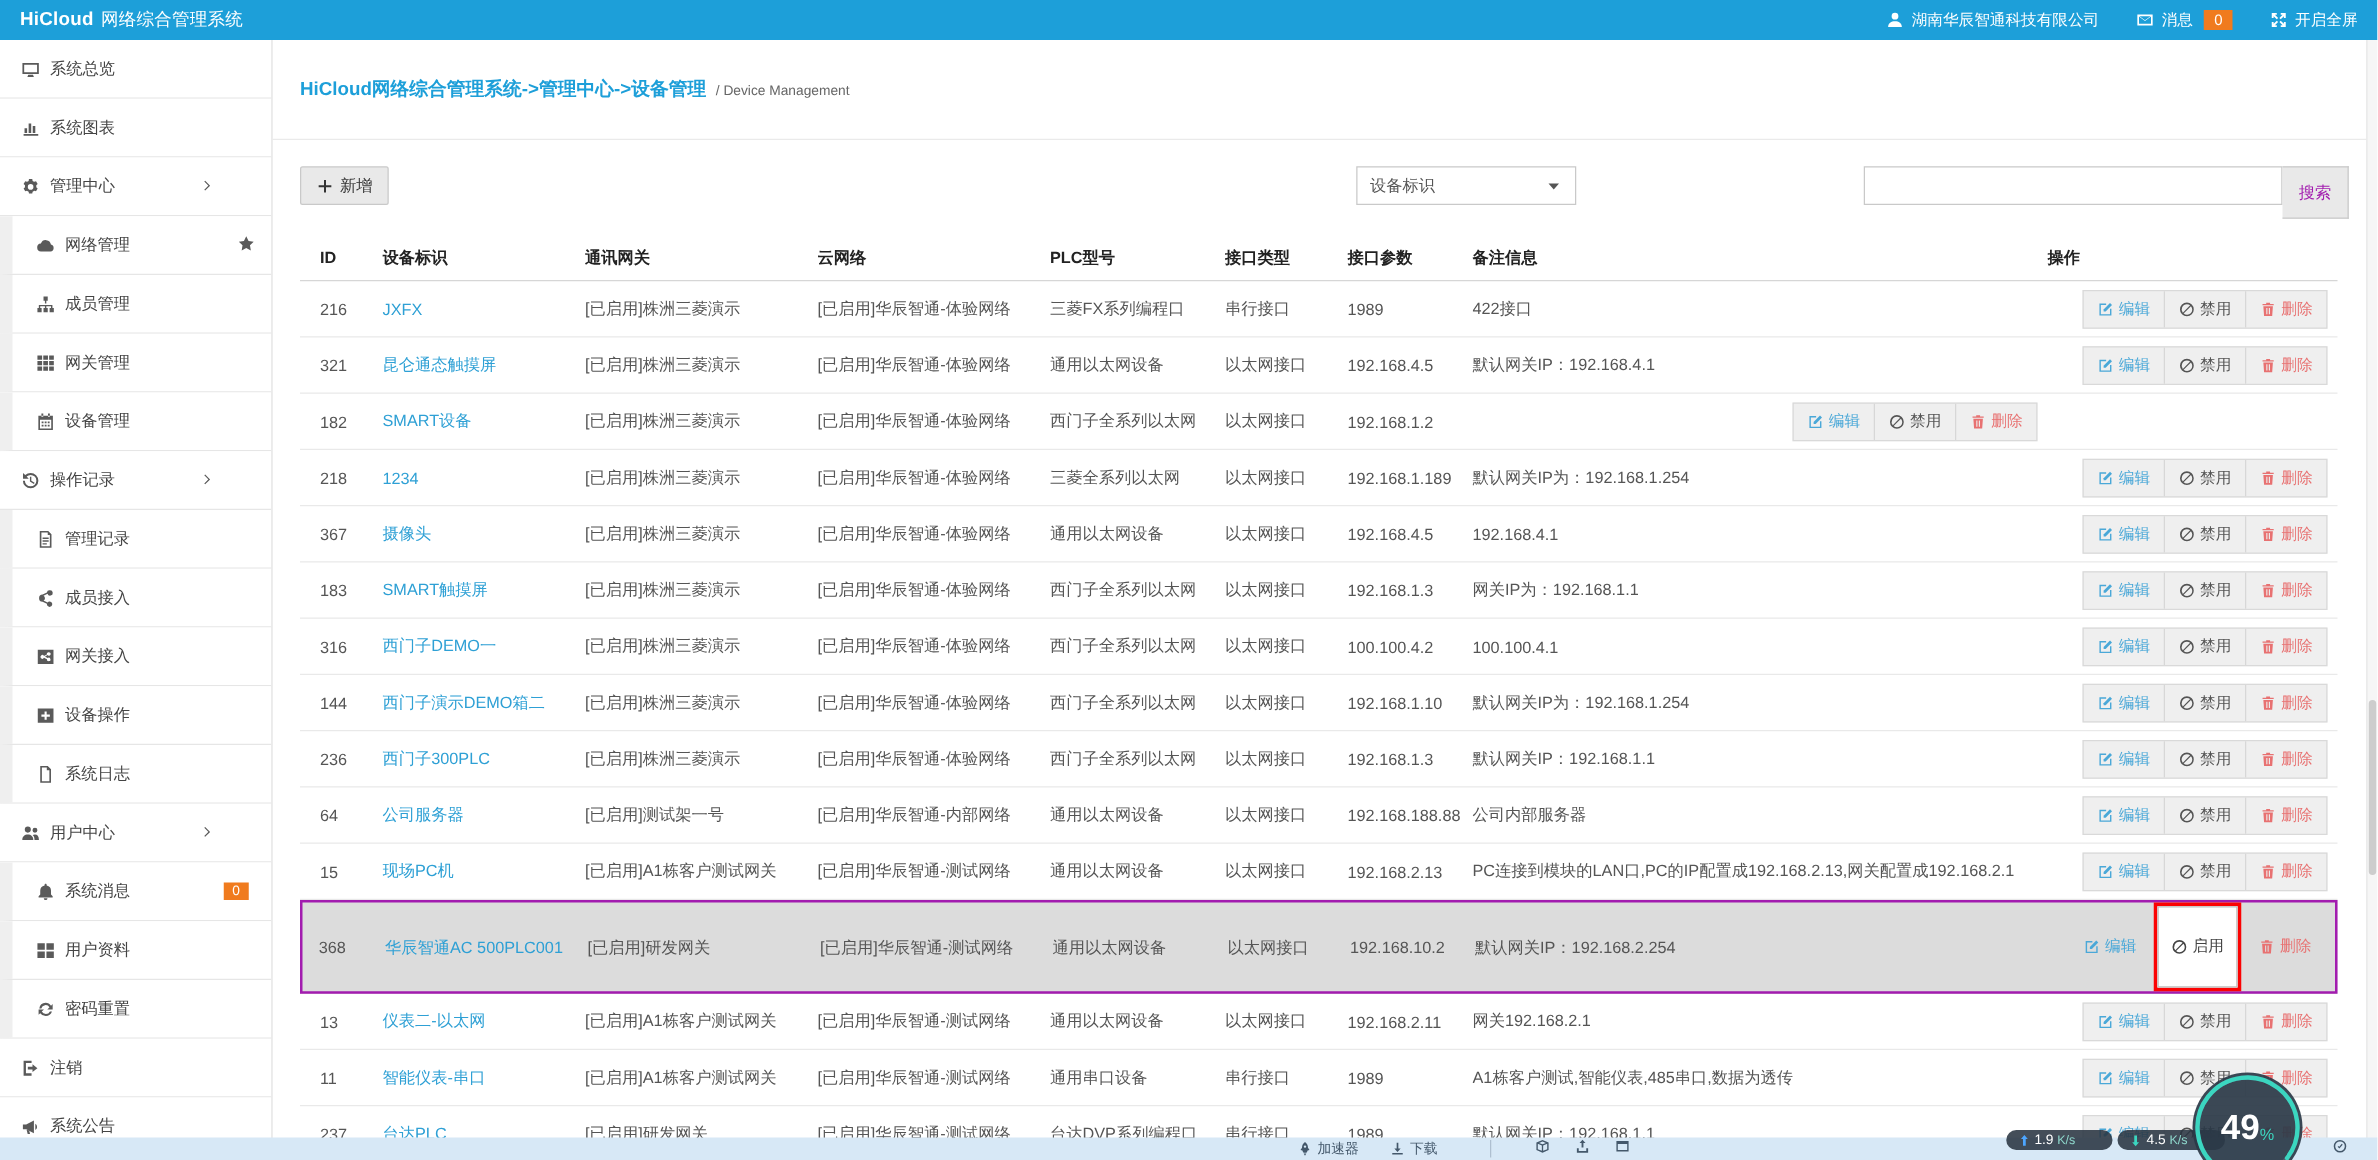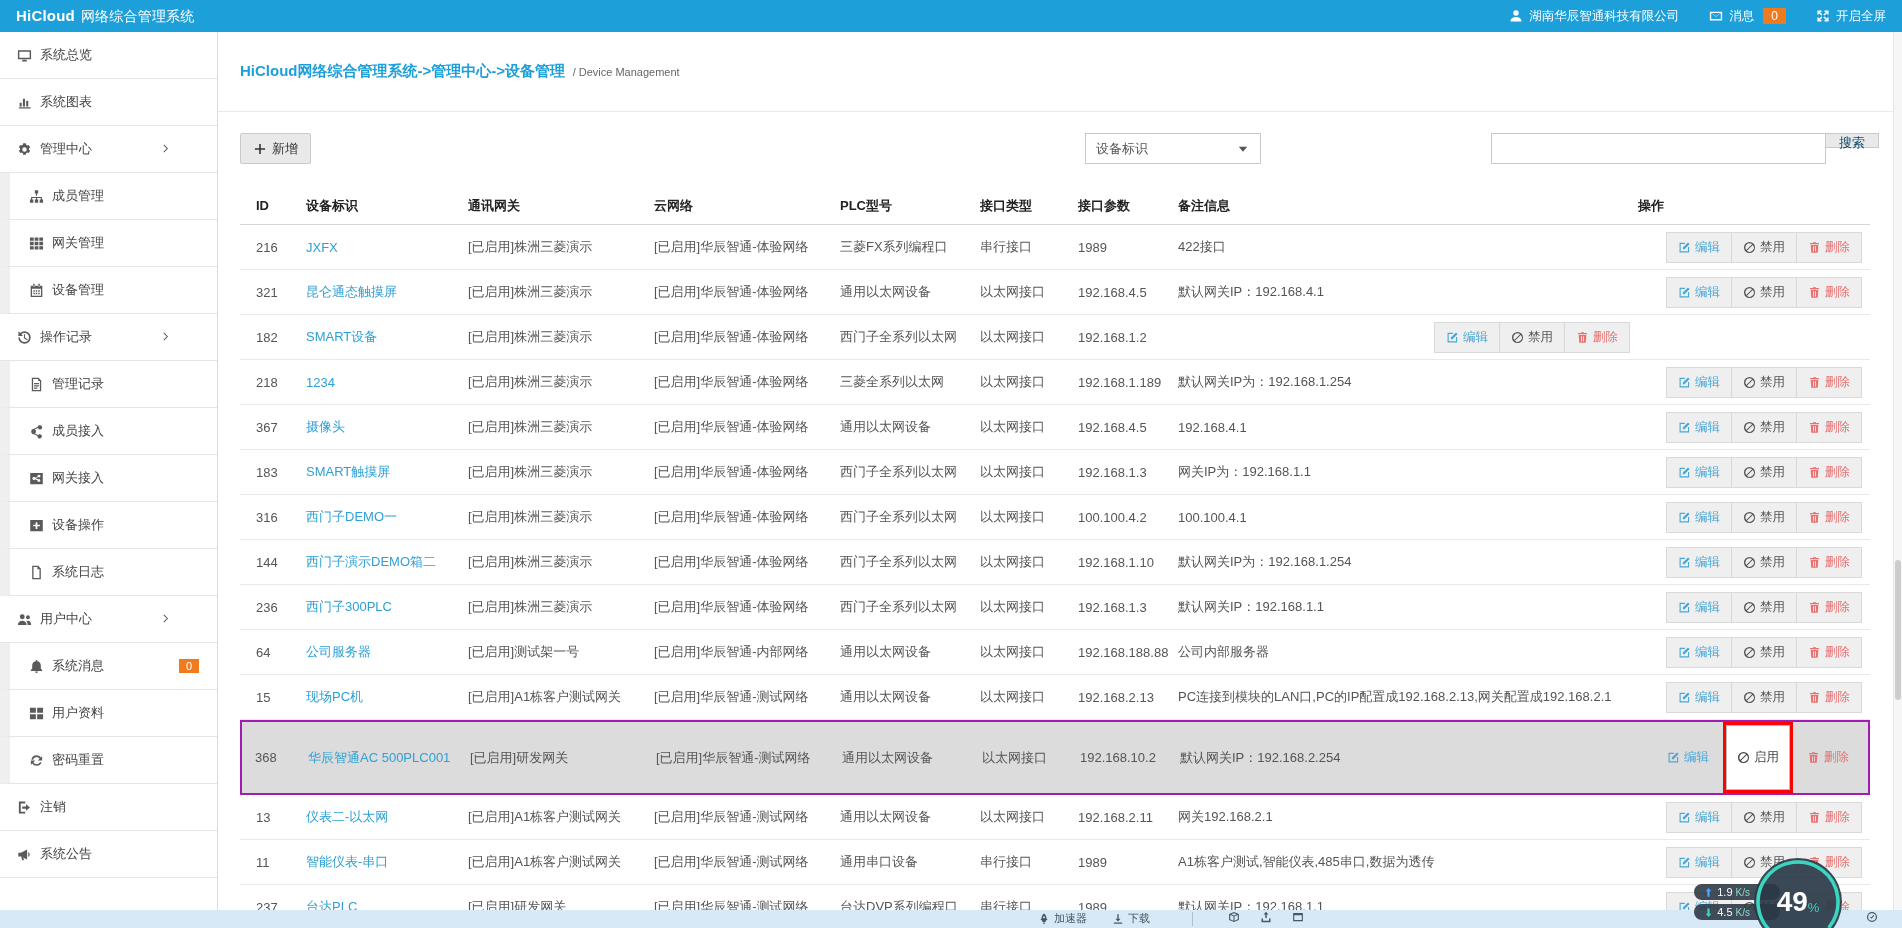--- a/index.html
+++ b/index.html
@@ -46,21 +46,21 @@
     border:1px solid #c9c9c9; border-radius:2px; font-size:13px; color:#333;
     display:flex; align-items:center; gap:5px; cursor:pointer; font-family:inherit;
   }
   .filter-select {
     position:absolute; left:867px; top:21px; width:176px; height:31px; border:1px solid #c9c9c9; background:#fff;
     display:flex; align-items:center; justify-content:space-between; padding:0 10px; color:#555; cursor:pointer;
   }
   .filter-select .ic { color:#555; }
   .search-group { position:absolute; right:14px; top:21px; display:flex; }
   .search-input { width:335px; height:31px; border:1px solid #c9c9c9; padding:0 8px; font-size:13px; outline:none; font-family:inherit; }
-  .search-btn { height:15px; padding:0 13px; background:#e9e9e9; border:1px solid #c9c9c9; border-left:none; font-size:13px; color:#0c4a6e; cursor:pointer; font-family:Liberation Sans, sans-serif; }
+  .search-btn { height:42px; padding:0 13px; background:#e9e9e9; border:1px solid #c9c9c9; border-left:none; font-size:13px; color:#a21caf; cursor:pointer; font-family:Liberation Sans, sans-serif; }
 
   
   .dtable { margin:0 23px 0 22px; color:#555; }
   .trow {
     display:grid; grid-template-columns:66px 162px 186px 186px 140px 98px 100px 460px 1fr;
     align-items:center; min-height:45px; border-bottom:1px solid #e9e9e9;
   }
   .trow > div { padding-right:8px; white-space:nowrap; overflow:hidden; }
   .trow > div:first-child { padding-left:16px; }
   .thead { font-weight:bold; color:#222; min-height:38px; border-bottom:1px solid #d6d6d6; }
@@ -81,21 +81,21 @@
   .vthumb { position:absolute; top:528px; height:140px; left:1px; right:1px; background:#cdcdcd; border-radius:4px; }
 
   
   .bottombar { position:absolute; left:0; right:0; bottom:0; height:18px; background:#d7e8f6; z-index:40; font-size:11px; color:#44586b; }
   .bb-item { position:absolute; top:1px; display:flex; align-items:center; gap:4px; cursor:pointer; }
   .bb-item .ic { color:#5b7priv08a; }
   .bb-divider { position:absolute; left:1192px; top:2px; width:1px; height:14px; background:#aebfd0; }
 
   
   .speed { position:absolute; right:60px; bottom:-18px; z-index:45; display:flex; align-items:flex-end; }
-  .pills { display:flex; flex-direction:column; gap:4px; align-items:flex-end; margin-right:-26px; margin-bottom:26px; position:relative; z-index:1; }
+  .pills { display:flex; flex-direction:row; gap:4px; align-items:flex-end; margin-right:-26px; margin-bottom:26px; position:relative; z-index:1; }
   .pill { background:rgba(40,52,64,.87); color:#fff; border-radius:9px; padding:2px 30px 2px 9px; font-size:11px; display:flex; align-items:center; gap:3px; }
   .pill .unit { color:#8fd8cc; font-size:10px; }
   .pill .ic { width:11px; }
   .speed-circle { position:relative; width:88px; height:88px; border-radius:50%; background:rgba(42,56,70,.92); z-index:2;
     display:flex; align-items:center; justify-content:center; color:#fff; }
   .speed-circle svg.ring { position:absolute; top:0; left:0; }
   .pct { font-size:28px; font-weight:bold; line-height:1; }
   .pctu { font-size:13px; color:#3bd6c0; margin-top:10px; }
 </style>
 </head>
@@ -160,20 +160,33 @@
       <span>管理中心</span>
       <span class="chev"><span class="ic">
           <svg viewBox="0 0 16 16" width="11" height="11" fill="currentColor">
             <path fill="none" stroke="currentColor" stroke-width="1.5" d="M5.5 2.8L10.7 8l-5.2 5.2"></path>
           </svg>
         </span></span>
     </div>
     <div class="side-item sub">
       <span class="ic">
         <svg viewBox="0 0 16 16" width="15" height="15" fill="currentColor">
+          <path d="M4.4 13A3.4 3.4 0 0 1 4 6.2a4.4 4.4 0 0 1 8.5.9A3 3 0 0 1 12.2 13z"></path>
+        </svg>
+      </span>
+      <span>网络管理</span>
+      <span class="side-star"><span class="ic">
+          <svg viewBox="0 0 16 16" width="14" height="14" fill="currentColor">
+            <path d="M8 1.1l2.1 4.3 4.7.7-3.4 3.3.8 4.7L8 11.9l-4.2 2.2.8-4.7L1.2 6.1l4.7-.7z"></path>
+          </svg>
+        </span></span>
+    </div>
+    <div class="side-item sub">
+      <span class="ic">
+        <svg viewBox="0 0 16 16" width="15" height="15" fill="currentColor">
           <path d="M6.2 1.3h3.6v3.6H6.2zM1 11.1h3.6v3.6H1zM6.2 11.1h3.6v3.6H6.2zM11.4 11.1H15v3.6h-3.6zM7.4 4.9h1.2v2.4H7.4zM2.2 8.5h11.6v1.2H2.2zM2.2 8.5h1.2v2.6H2.2zM12.6 8.5h1.2v2.6h-1.2zM7.4 8.5h1.2v2.6H7.4z"></path>
         </svg>
       </span>
       <span>成员管理</span>
     </div>
     <div class="side-item sub">
       <span class="ic">
         <svg viewBox="0 0 16 16" width="15" height="15" fill="currentColor">
           <path d="M1 1.5h4v3.6H1zM6 1.5h4v3.6H6zM11 1.5h4v3.6h-4zM1 6.2h4v3.6H1zM6 6.2h4v3.6H6zM11 6.2h4v3.6h-4zM1 10.9h4v3.6H1zM6 10.9h4v3.6H6zM11 10.9h4v3.6h-4z"></path>
         </svg>

